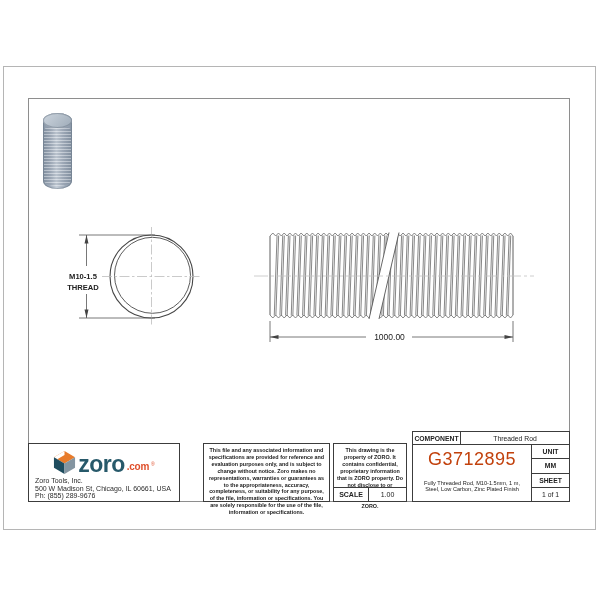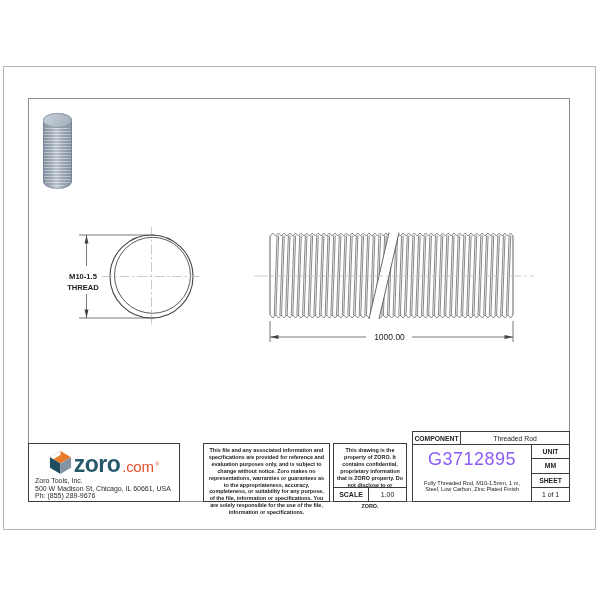--- a/index.html
+++ b/index.html
@@ -42,33 +42,33 @@
   .scale-cell-label{width:35px;border-right:1px solid #3c3c3c;display:flex;align-items:center;justify-content:center;
     font-size:7px;font-weight:bold;}
   .scale-cell-value{flex:1;display:flex;align-items:center;justify-content:center;font-size:7px;}
   .comp-row{left:412px;top:431px;width:158px;height:14px;display:flex;}
   .comp-cell-label{width:48px;border-right:1px solid #3c3c3c;display:flex;align-items:center;justify-content:center;
     font-size:6.8px;font-weight:bold;}
   .comp-cell-value{flex:1;display:flex;align-items:center;justify-content:center;font-size:6.8px;}
   .main-right{left:412px;top:444px;width:158px;height:58px;display:flex;}
   .pn-cell{width:119px;border-right:1px solid #3c3c3c;display:flex;flex-direction:column;}
   .part-number{flex:1.25;display:flex;align-items:center;justify-content:center;
-    font-size:18px;letter-spacing:.5px;color:#8b5cf6;}
+    font-size:18px;letter-spacing:.5px;color:#c2410c;}
   .descr{flex:1;display:flex;align-items:center;justify-content:center;text-align:center;
     font-size:5.6px;line-height:6.6px;color:#222;padding:0 5px 3px 5px;}
   .meta-col{flex:1;display:flex;flex-direction:column;}
   .meta-col>div{flex:1;display:flex;align-items:center;justify-content:center;font-size:6.8px;}
   .meta-col>div+div{border-top:1px solid #3c3c3c;}
   .bold{font-weight:bold;}
 
   
   .logo-row{position:absolute;left:0;top:3px;width:100%;height:28px;display:flex;
     align-items:flex-end;justify-content:center;gap:2px;}
   .logo-zoro{font-size:23px;font-weight:bold;line-height:22px;letter-spacing:-.5px;}
-  .logo-com{font-size:15px;font-weight:normal;line-height:17px;letter-spacing:-.3px;margin-top:32px;}
+  .logo-com{font-size:10px;font-weight:bold;line-height:17px;letter-spacing:-.3px;margin-top:32px;}
   .logo-mark{font-size:5px;line-height:22px;}
   .addr{position:absolute;left:6px;top:33px;font-size:7px;line-height:7.6px;color:#2b2b2b;}
 </style>
 </head>
 <body>
 
 <div class="abs sheet-outer"></div>
 <div class="abs sheet-inner"></div>
 
 <div class="abs cyl">

